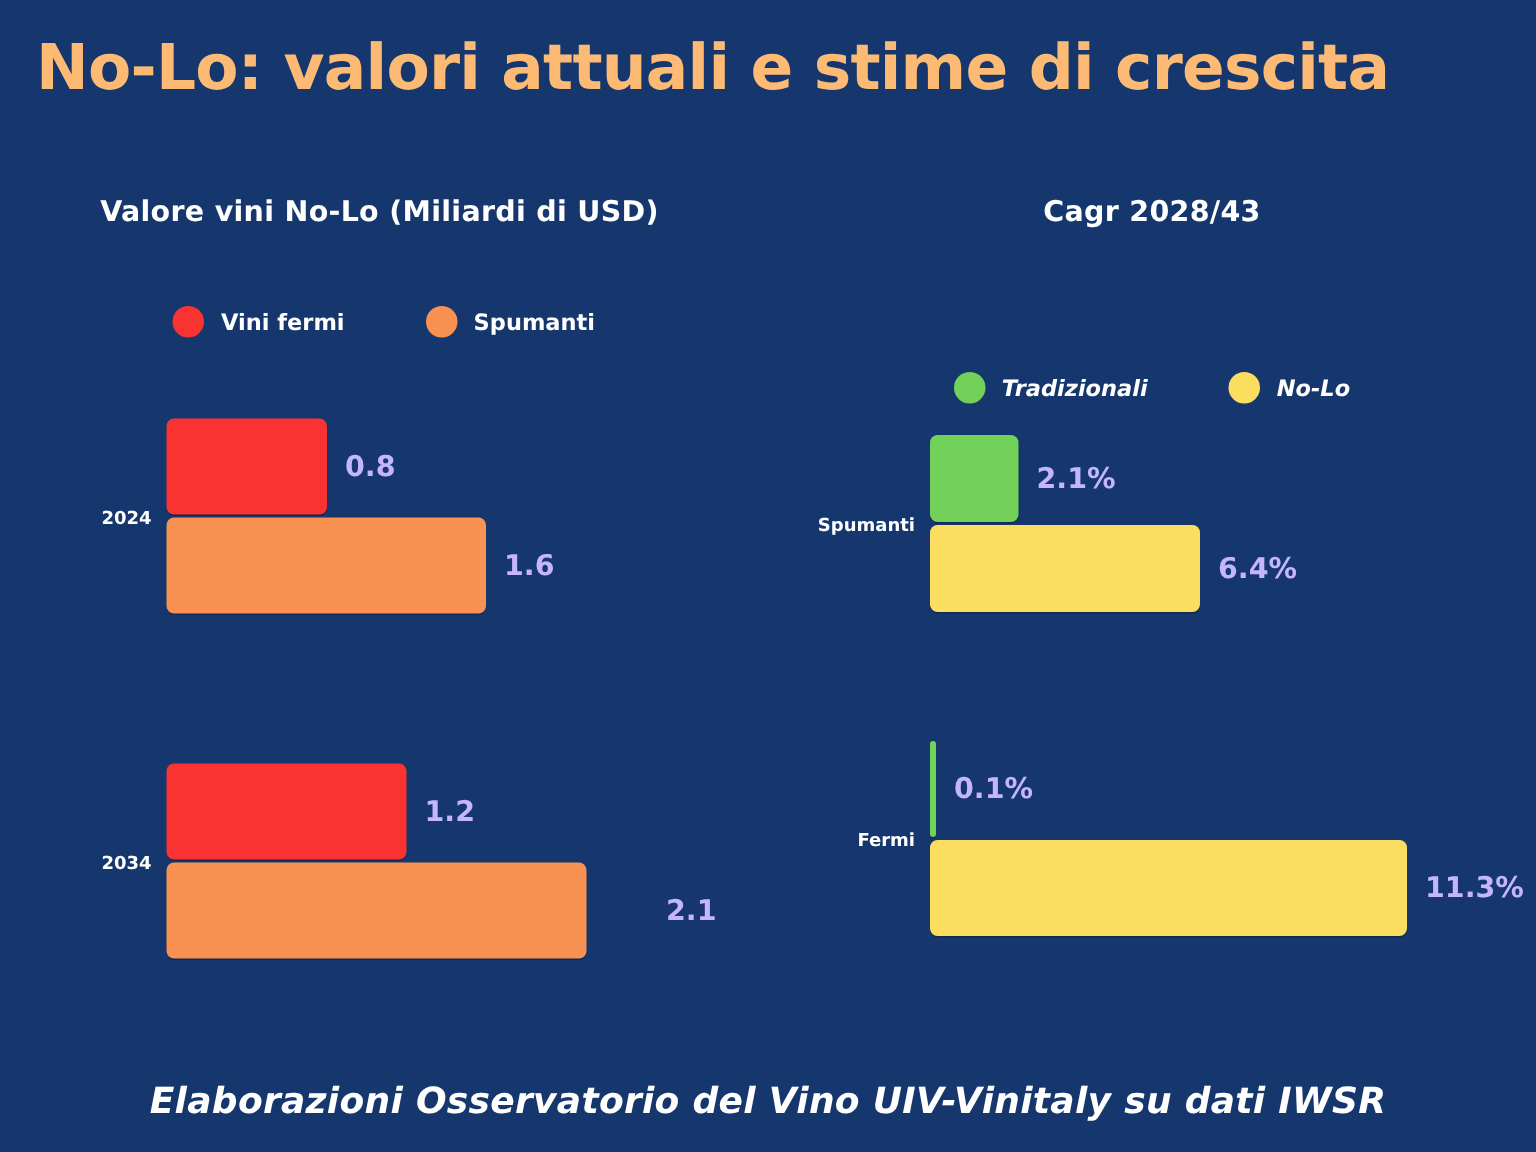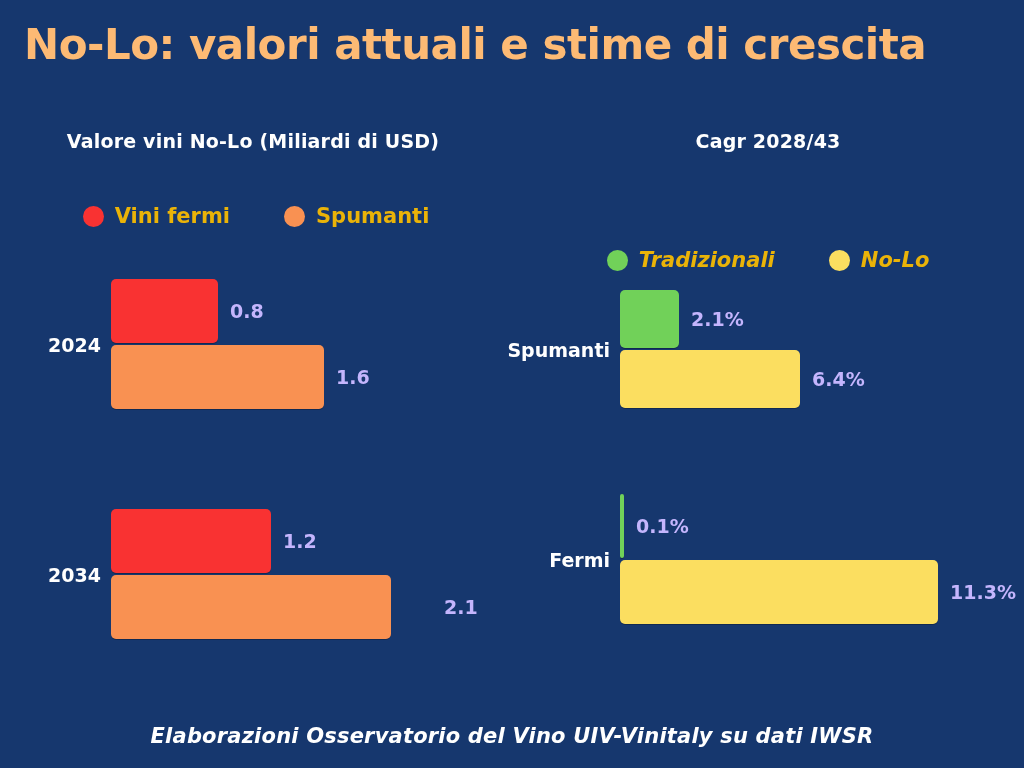--- a/index.html
+++ b/index.html
@@ -67,39 +67,39 @@
     align-items: center;
     gap: 11px;
   }
   .legend-dot {
     width: 21px;
     height: 21px;
     border-radius: 50%;
     flex: 0 0 auto;
   }
   .legend-label {
-    color: #eab308;
-    font-size: 21px;
+    color: #ffffff;
+    font-size: 15px;
     font-weight: 700;
     white-space: nowrap;
   }
 
   
   .plot {
     position: absolute;
     left: 0;
     top: 0;
     width: 1024px;
     height: 768px;
     pointer-events: none;
   }
   .group-label {
     position: absolute;
     color: #ffffff;
-    font-size: 19px;
+    font-size: 12px;
     font-weight: 700;
     white-space: nowrap;
     transform: translateY(-50%);
     text-align: left;
   }
   .bar {
     position: absolute;
     border-radius: 5px;
     box-shadow: 0 1px 0 rgba(0,0,0,0.25);
   }
@@ -113,21 +113,21 @@
   }
 
   
   .footer {
     position: absolute;
     left: 0;
     right: 0;
     bottom: 20px;
     text-align: center;
     color: #ffffff;
-    font-size: 21px;
+    font-size: 24px;
     font-weight: 700;
     font-style: italic;
     letter-spacing: 0.2px;
     white-space: nowrap;
   }
 </style>
 </head>
 <body>
 
 <div class="slide">

